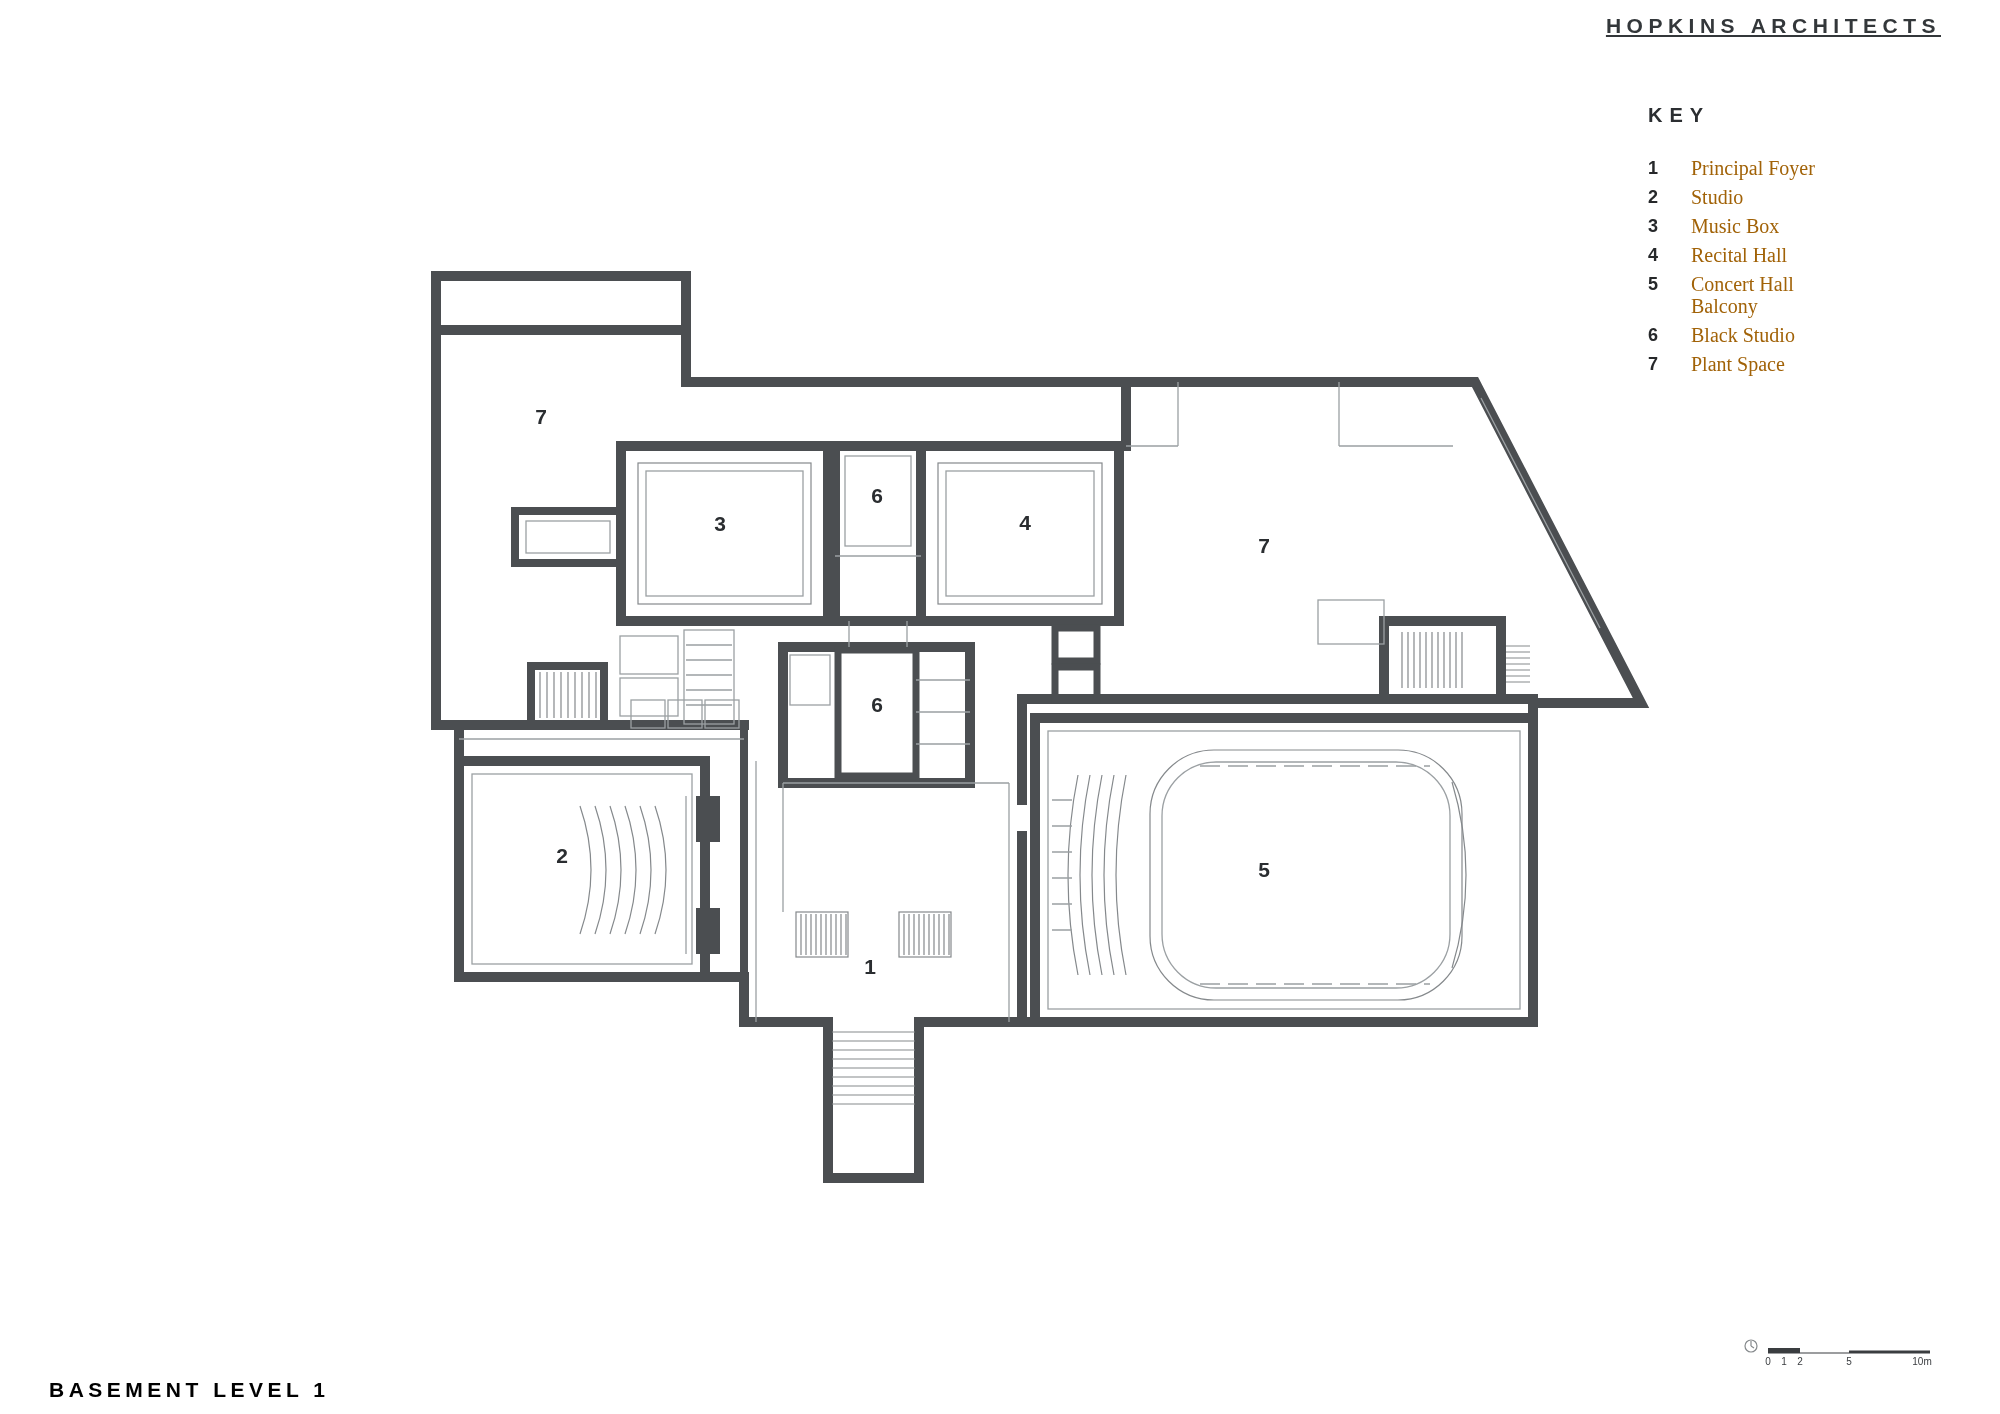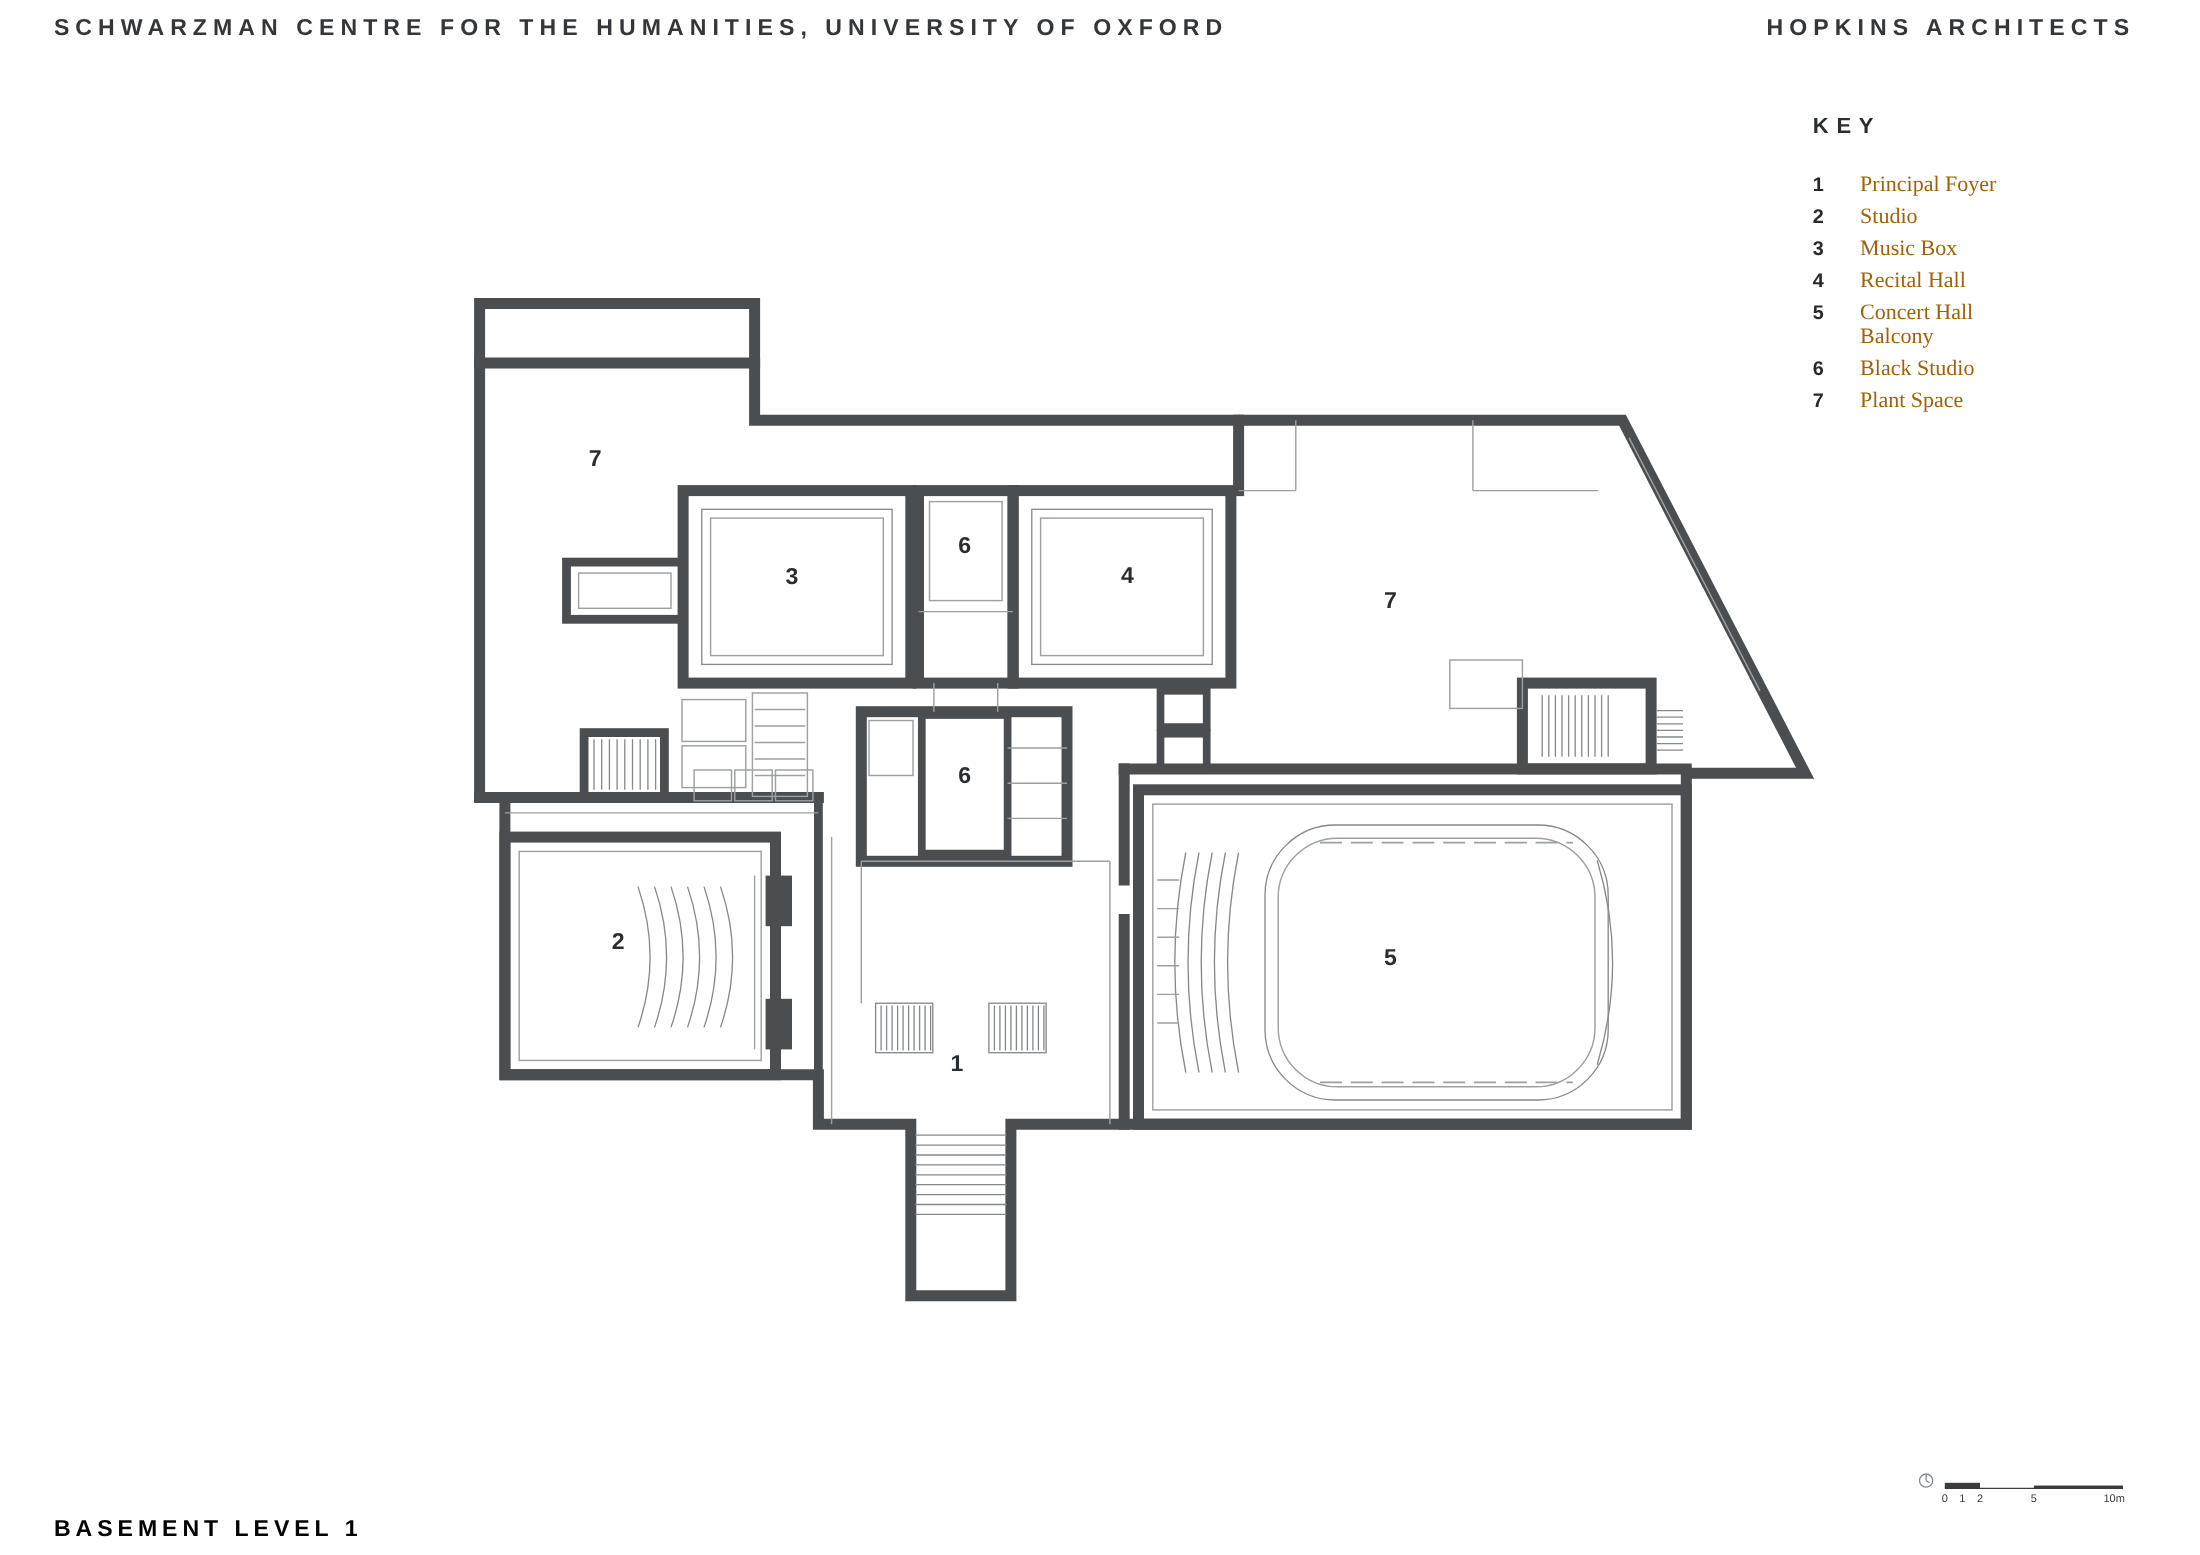--- a/index.html
+++ b/index.html
@@ -1,21 +1,21 @@
 <!DOCTYPE html>
 <html><head>
 <meta charset="utf-8">
 <style>
   html,body{margin:0;padding:0;background:#ffffff;}
   .page{position:relative;width:2000px;height:1414px;background:#ffffff;overflow:hidden;
         font-family:"Liberation Sans",sans-serif;}
   .doc-title{position:absolute;left:49px;top:14px;font-size:21px;font-weight:600;
              letter-spacing:5.5px;color:#33373a;}
   .architect{position:absolute;right:59px;top:14px;font-size:21px;font-weight:600;
-             letter-spacing:5.5px;color:#33373a;}
+             letter-spacing:5.5px;color:#33373a;text-decoration:underline;}
   .level-label{position:absolute;left:49px;top:1378px;font-size:21px;font-weight:600;
              letter-spacing:4.5px;color:#000000;}
   .key{position:absolute;left:1648px;top:78px;width:300px;margin-top:26px;}
   .key-title{font-size:20px;font-weight:600;letter-spacing:7px;color:#2b2e31;margin-bottom:30px;}
   .key-item{display:flex;margin-bottom:7px;}
   .key-num{width:43px;font-size:18px;font-weight:600;color:#26282a;padding-top:1px;flex:none;}
   .key-label{font-family:"Liberation Serif",serif;font-size:20px;color:#a16207;
              line-height:22px;white-space:pre-line;}
   svg.plan{position:absolute;left:0;top:0;}
   .wall{stroke:#4b4e51;stroke-width:10;fill:none;stroke-linecap:square;stroke-linejoin:miter;}
@@ -28,21 +28,20 @@
   .room-num{font-family:"Liberation Sans",sans-serif;font-size:21px;font-weight:600;
             fill:#2a2d30;text-anchor:middle;}
   .scale-text{font-family:"Liberation Sans",sans-serif;font-size:10px;fill:#3a3d40;text-anchor:middle;}
   .scale-fill{fill:#3a3d40;stroke:none;}
 </style>
 </head>
 <body>
 
 <div class="page">
 
-  <div class="doc-title">SCHWARZMAN CENTRE FOR THE HUMANITIES, UNIVERSITY OF OXFORD</div>
   <div class="architect">HOPKINS ARCHITECTS</div>
 
   <div class="key">
     <div class="key-title">KEY</div>
     <div class="key-item">
       <span class="key-num">1</span>
       <span class="key-label">Principal Foyer</span>
     </div>
     <div class="key-item">
       <span class="key-num">2</span>

